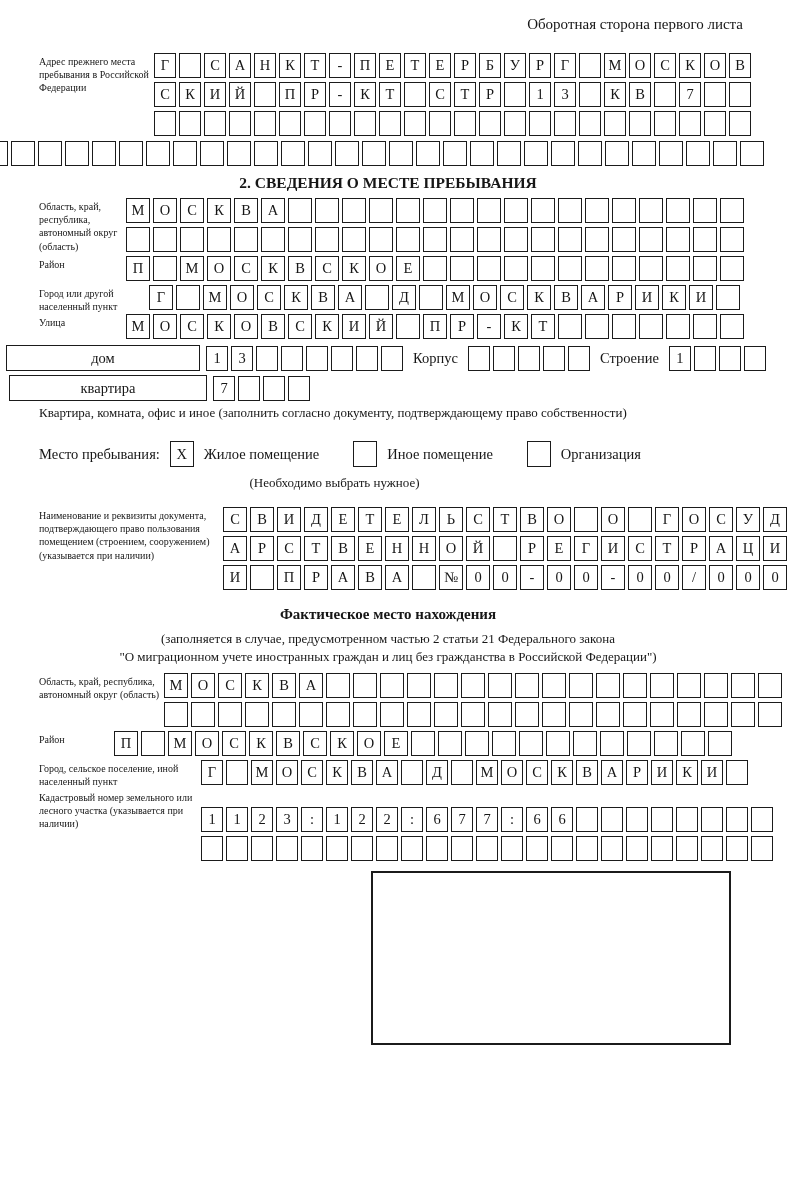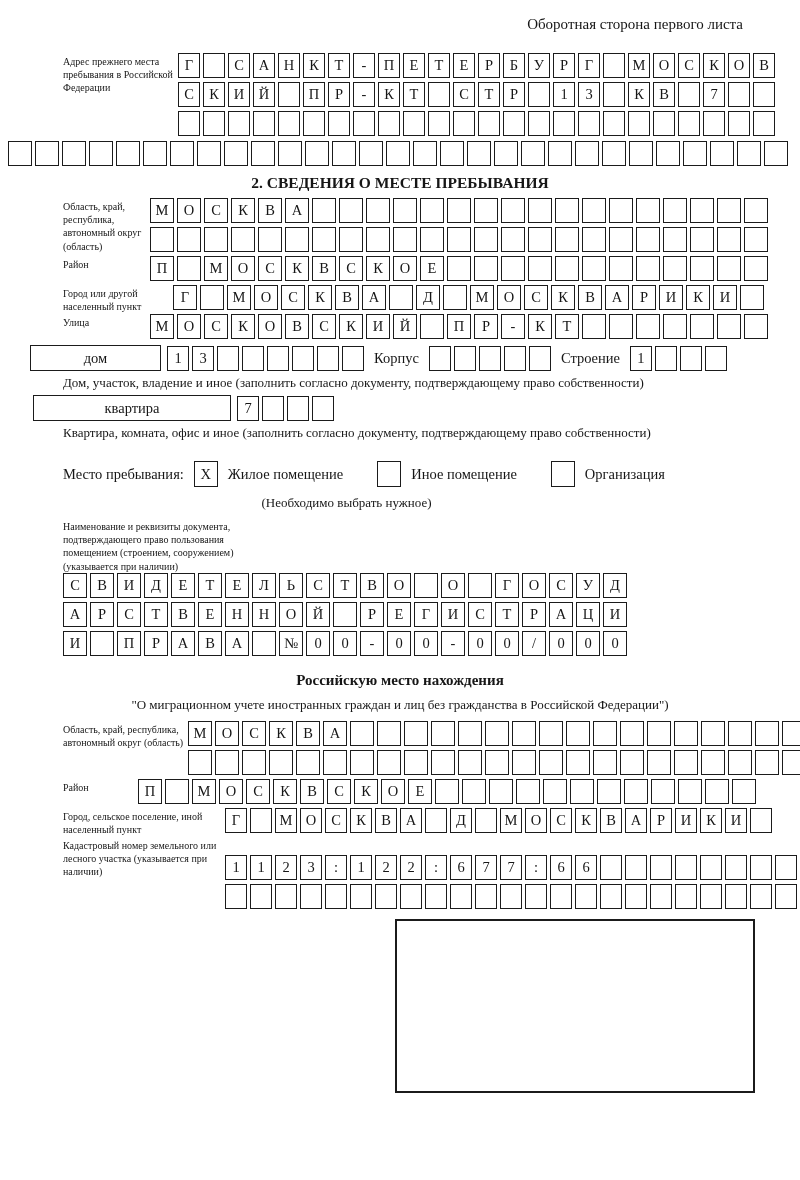--- a/index.html
+++ b/index.html
@@ -4,21 +4,21 @@
 <style>
   html,body{margin:0;padding:0;background:#888;}
   .page{
     position:relative;
     width:800px;height:1180px;
     margin:0 auto;
     background:#fff;
     color:#161616;
     font-family:"Liberation Serif","DejaVu Serif",serif;
     box-sizing:border-box;
-    padding:16px 0 0 63px;
+    padding:16px 0 0 39px;
     overflow:hidden;
   }
   .corner{
     text-align:right;
     padding-right:57px;
     font-size:15px;
     margin-bottom:20px;
   }
   .frow{display:flex;align-items:flex-start;}
   .flabel{font-size:10px;line-height:1.32;flex:0 0 auto;padding-top:2px;}
@@ -46,21 +46,21 @@
     display:flex;align-items:center;justify-content:center;
     font-size:14.5px;flex:0 0 auto;
   }
   .houserow{display:flex;align-items:center;gap:6px;margin:2px 0 4px -33px;}
   .inline-label{font-size:14.5px;padding:0 4px;}
   .stayrow{display:flex;align-items:center;gap:10px;margin:20px 0 2px 0;font-size:14.5px;}
   .cb{
     box-sizing:border-box;width:24px;height:26px;border:1.6px solid #1b1b1b;
     display:flex;align-items:center;justify-content:center;font-size:14.5px;
   }
-  .mt4{margin-top:7px;flex-direction:column;}
+  .mt4{margin-top:16px;}
   .stampbox{
     box-sizing:border-box;width:360px;height:174px;
     border:2px solid #1b1b1b;margin:6px 0 6px 332px;
   }
 </style>
 </head>
 <body>
 
 <div class="page">
 
@@ -319,21 +319,21 @@
         <span class="cell"></span>
         <span class="cell"></span>
         <span class="cell"></span>
         <span class="cell"></span>
         <span class="cell"></span>
         <span class="cell"></span>
       </div>
   </div>
 
   <div class="houserow">
-    <div class="widebox" style="width:131px;">
+    <div class="widebox" style="width:194px;">
       <span>дом</span>
     </div>
     <div class="cells" style="margin-bottom:0;">
         <span class="cell">1</span>
         <span class="cell">3</span>
         <span class="cell"></span>
         <span class="cell"></span>
         <span class="cell"></span>
         <span class="cell"></span>
         <span class="cell"></span>
@@ -348,21 +348,20 @@
         <span class="cell"></span>
       </div>
     <span class="inline-label">Строение</span>
     <div class="cells" style="margin-bottom:0;">
         <span class="cell">1</span>
         <span class="cell"></span>
         <span class="cell"></span>
         <span class="cell"></span>
       </div>
   </div>
-  <div class="note-left">Дом, участок, владение и иное (заполнить согласно документу, подтверждающему право собственности)</div>
 
   <div class="houserow" style="margin-left:-30px;">
     <div class="widebox" style="width:198px;">
       <span>квартира</span>
     </div>
     <div class="cells" style="margin-bottom:0;">
         <span class="cell">7</span>
         <span class="cell"></span>
         <span class="cell"></span>
         <span class="cell"></span>
@@ -451,21 +450,22 @@
           <span class="cell">0</span>
           <span class="cell">0</span>
           <span class="cell">/</span>
           <span class="cell">0</span>
           <span class="cell">0</span>
           <span class="cell">0</span>
         </div>
     </div>
   </div>
 
-  <div class="h3">Российскую место нахождения</div>
+  <div class="h3">Фактическое место нахождения</div>
+  <div class="note">(заполняется в случае, предусмотренном частью 2 статьи 21 Федерального закона</div>
   <div class="note" style="margin-bottom:8px;">"О миграционном учете иностранных граждан и лиц без гражданства в Российской Федерации")</div>
 
   <div class="frow">
     <div class="flabel w122">Область, край, республика, автономный округ (область)</div>
     <div class="gridcol">
       <div class="cells c23">
           <span class="cell">М</span>
           <span class="cell">О</span>
           <span class="cell">С</span>
           <span class="cell">К</span>

